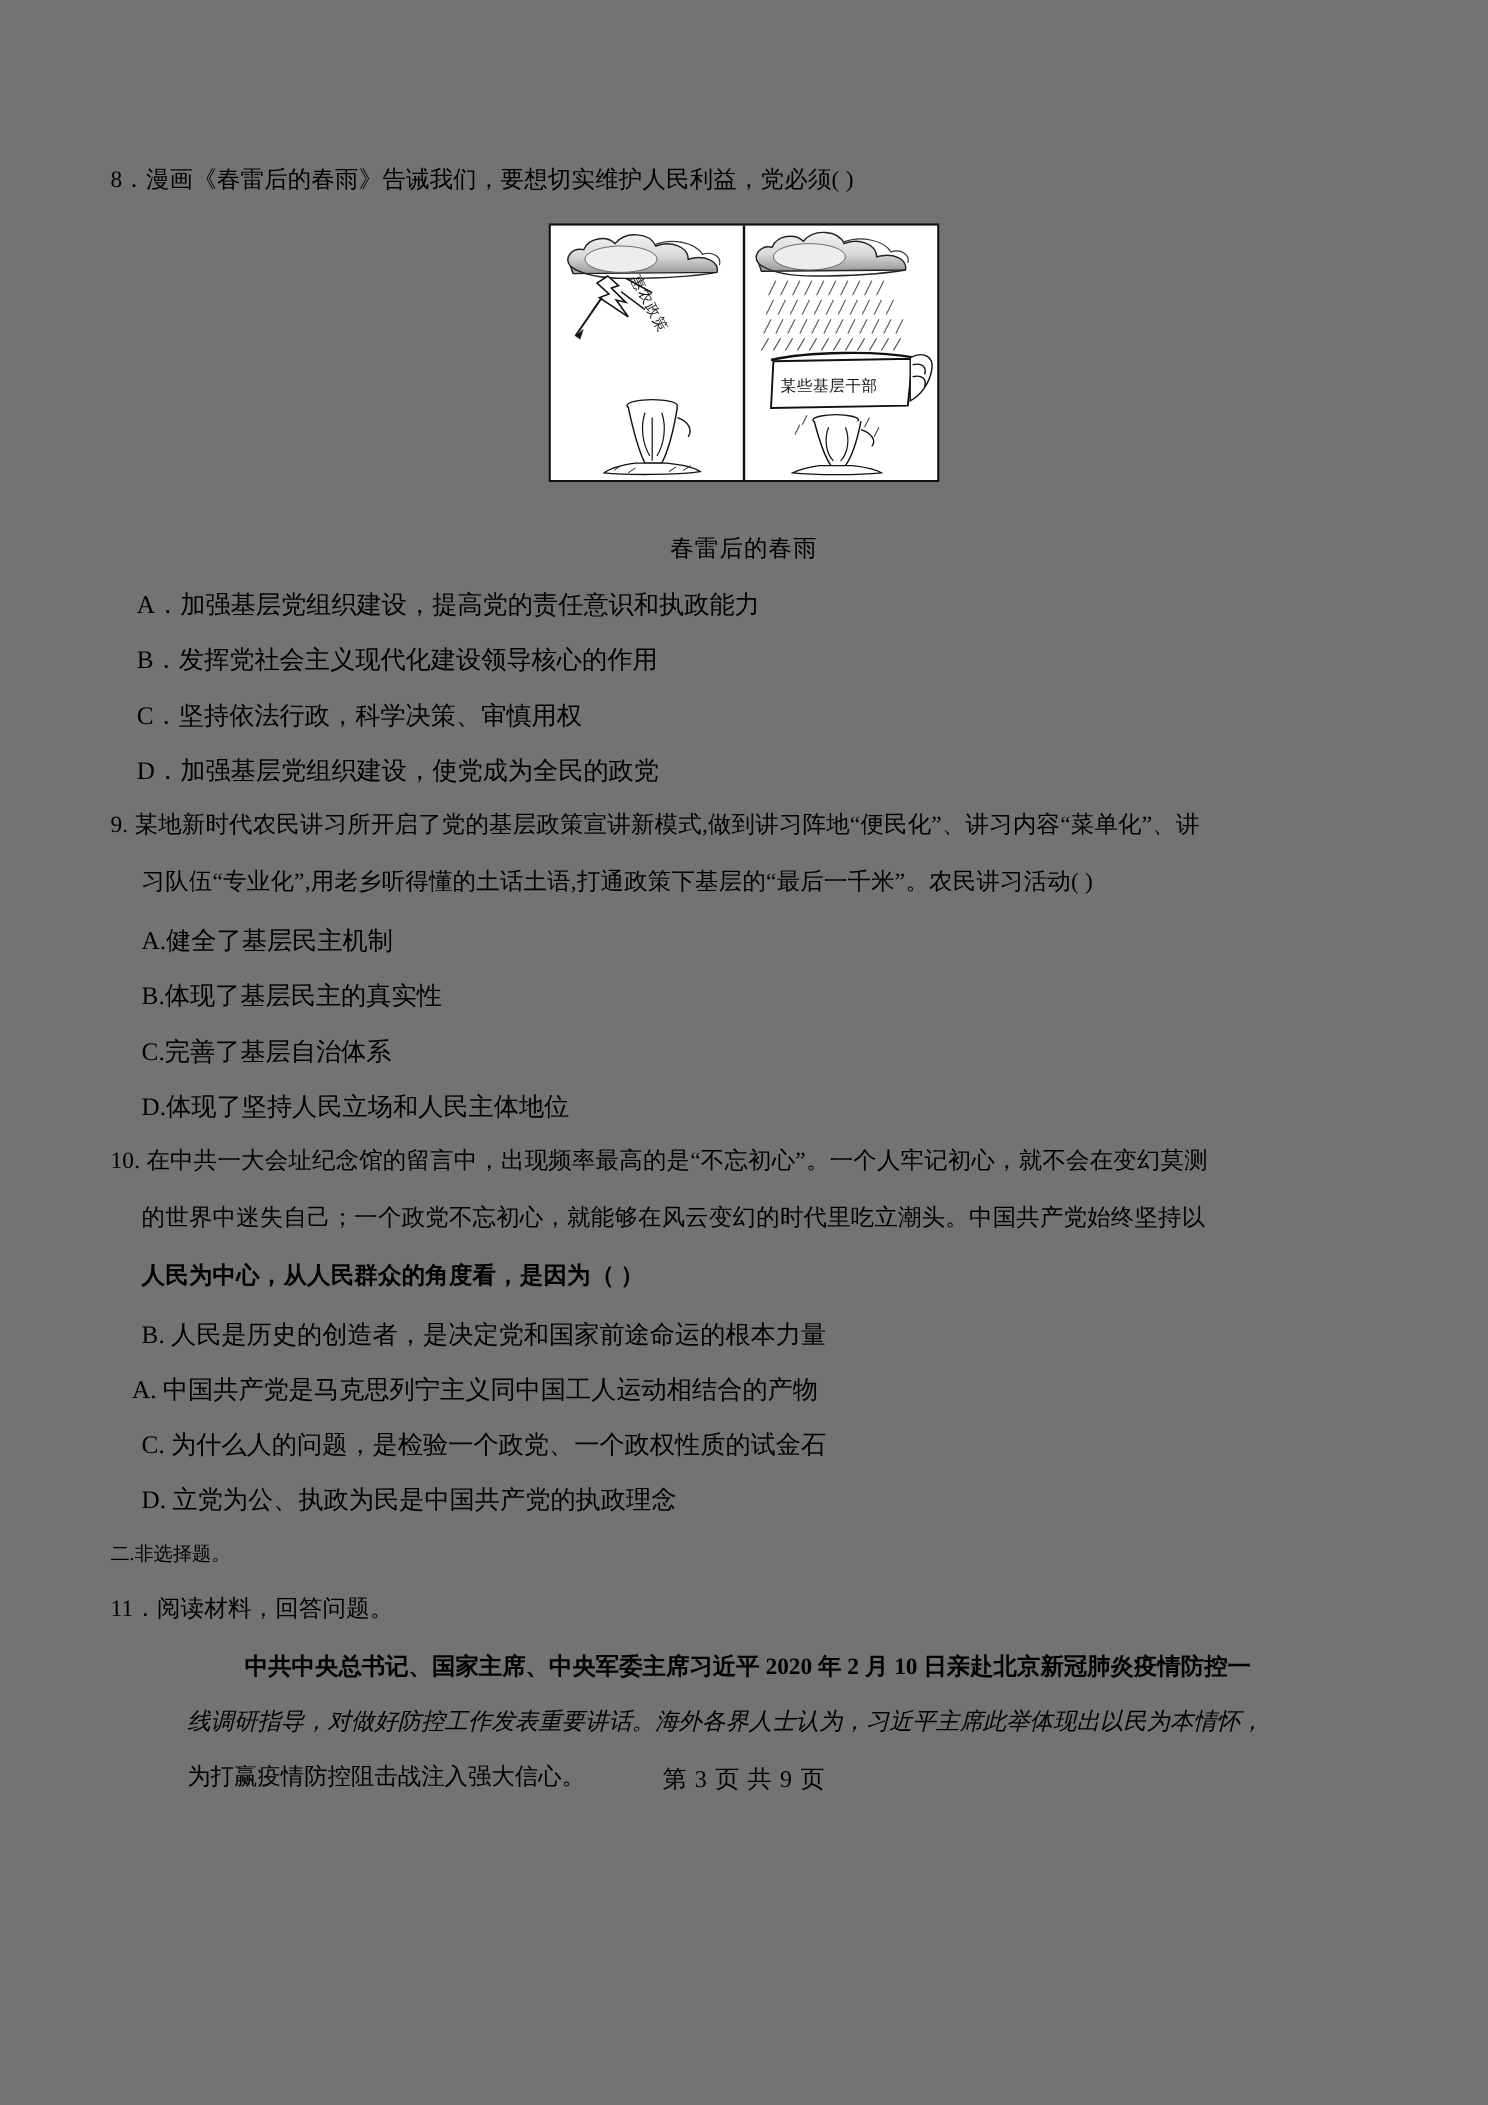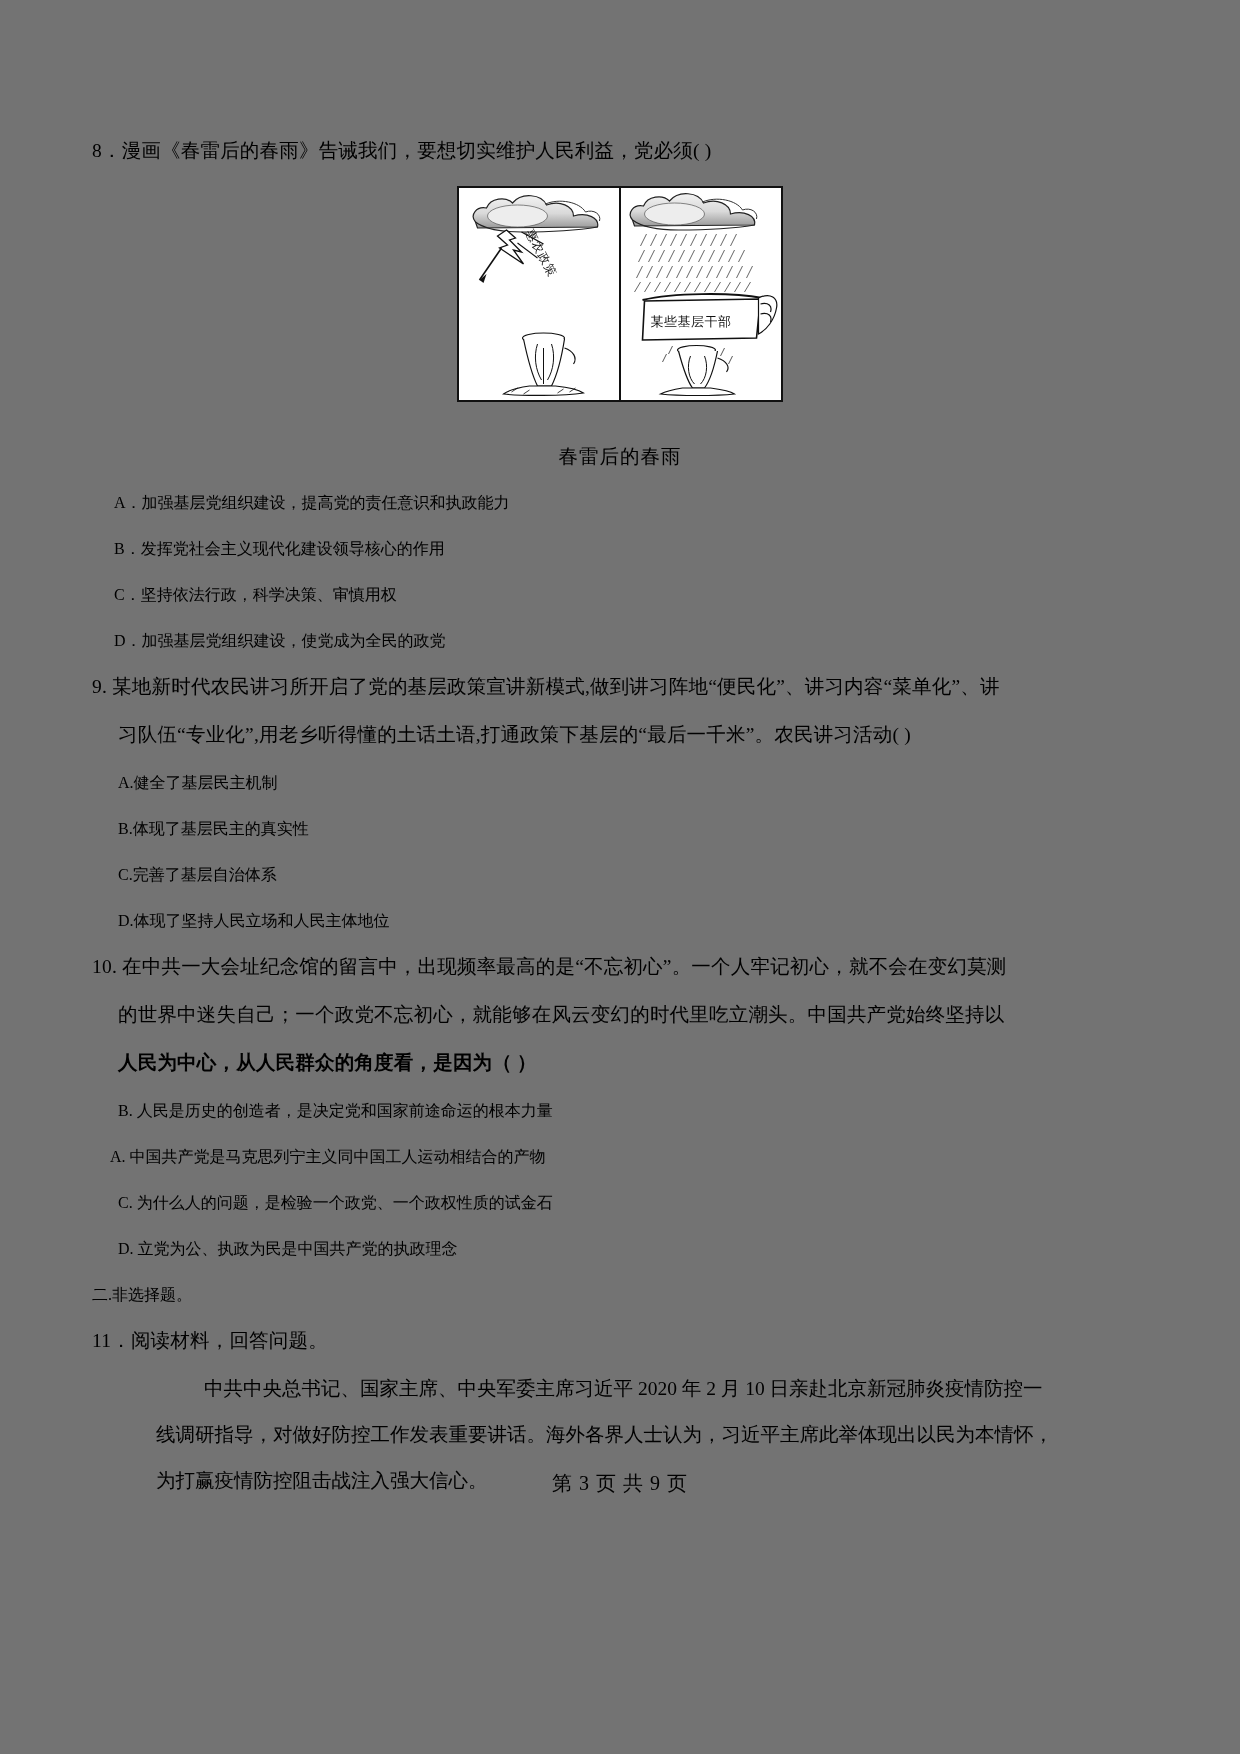--- a/index.html
+++ b/index.html
@@ -29,21 +29,21 @@
 
   
   .q-stem {
     font-size: 19.5px;
     line-height: 46px;
     letter-spacing: 0.2px;
     margin: 0 0 2px 0;
     white-space: normal;
   }
   .opt {
-    font-size: 16px;
+    font-size: 21px;
     line-height: 46px;
     margin: 0;
     padding-left: 22px;
   }
   .opt.opt-narrow { padding-left: 26px; font-family: Liberation Serif, serif; }
   .opt.opt-narrow2 { padding-left: 18px; }
 
   .section-label {
     font-size: 16px;
     line-height: 46px;
@@ -271,22 +271,22 @@
       <p class="opt opt-narrow">B. 人民是历史的创造者，是决定党和国家前途命运的根本力量</p>
       <p class="opt opt-narrow2">A. 中国共产党是马克思列宁主义同中国工人运动相结合的产物</p>
       <p class="opt opt-narrow">C. 为什么人的问题，是检验一个政党、一个政权性质的试金石</p>
       <p class="opt opt-narrow">D. 立党为公、执政为民是中国共产党的执政理念</p>
     </div>
 
     <div>
       <p class="section-label">二.非选择题。</p>
       <p class="q-stem">11．阅读材料，回答问题。</p>
       <div class="block-indent">
-        <p class="para-indent line" style="text-indent:48px;padding-left:0;">中共中央总书记、国家主席、中央军委主席习近平 2020 年 2 月 10 日亲赴北京新冠肺炎疫情防控一</p>
-        <p class="para-indent line" style="text-indent:0;">线调研指导，对做好防控工作发表重要讲话。海外各界人士认为，习近平主席此举体现出以民为本情怀，</p>
+        <p class="para-indent line" style="text-indent:48px;padding-left:0;font-weight:bold;">中共中央总书记、国家主席、中央军委主席习近平 2020 年 2 月 10 日亲赴北京新冠肺炎疫情防控一</p>
+        <p class="para-indent line" style="text-indent:0;font-style:italic;">线调研指导，对做好防控工作发表重要讲话。海外各界人士认为，习近平主席此举体现出以民为本情怀，</p>
         <p class="para-indent line" style="text-indent:0;">为打赢疫情防控阻击战注入强大信心。</p>
       </div>
     </div>
 
   </div>
 
   <div class="footer">
     <span class="pg">第 3 页 共 9 页</span>
   </div>
 </div>

